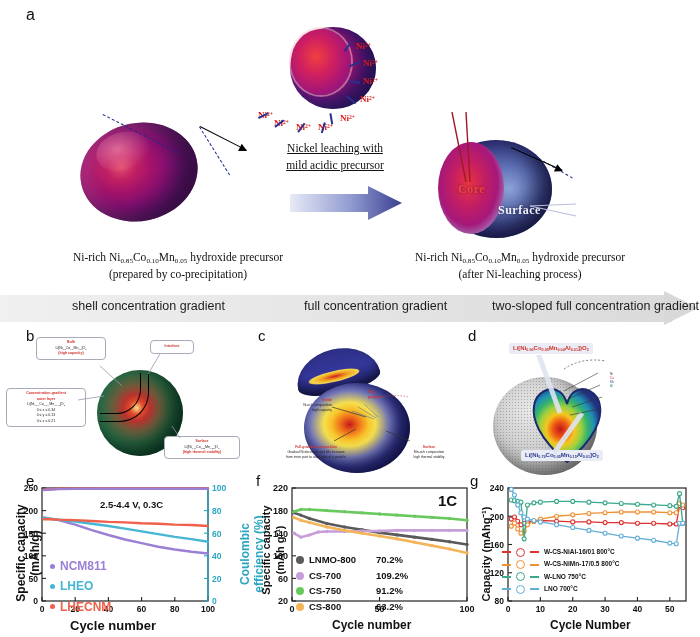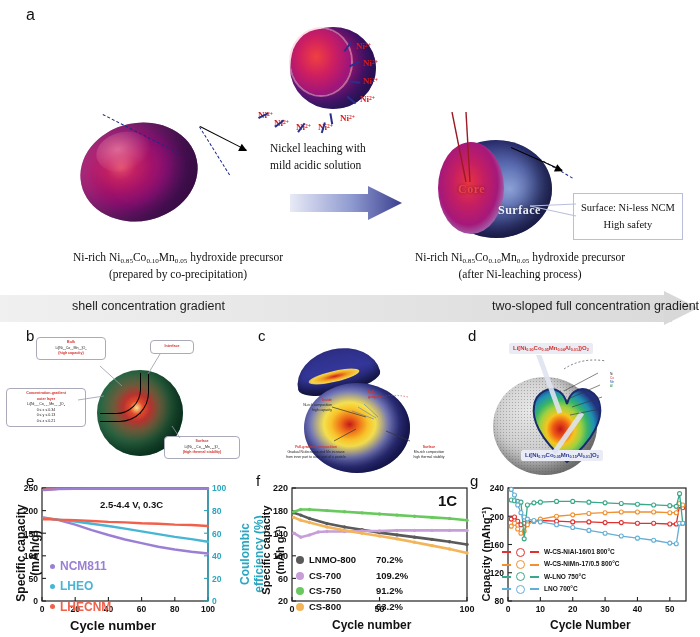--- a/index.html
+++ b/index.html
@@ -155,23 +155,23 @@
         <div class="ion" style="left: 318px; top: 122px;">Ni<sup>2+</sup></div>
         <div class="ion-arrow" style="left: 318px; top: 127px; transform: rotate(106.699deg);"></div>
         <div class="ion" style="left: 296px; top: 122px;">Ni<sup>2+</sup></div>
         <div class="ion-arrow" style="left: 296px; top: 127px; transform: rotate(126.501deg);"></div>
         <div class="ion" style="left: 274px; top: 118px;">Ni<sup>2+</sup></div>
         <div class="ion-arrow" style="left: 274px; top: 123px; transform: rotate(142.058deg);"></div>
         <div class="ion" style="left: 258px; top: 110px;">Ni<sup>2+</sup></div>
         <div class="ion-arrow" style="left: 258px; top: 115px; transform: rotate(153.13deg);"></div>
       </div>
 
-    <div class="serif" style="position:absolute;left:270px;top:140px;width:130px;text-align:left;font-size:11.5px;line-height:1.5;color:#111;">
+    <div class="serif" style="position:absolute;left:270px;top:140px;width:130px;text-align:center;font-size:11.5px;line-height:1.5;color:#111;text-decoration:underline;">
       <div>Nickel leaching with</div>
-      <div>mild acidic solution</div>
+      <div>mild acidic precursor</div>
     </div>
 
     <svg id="big-arrow" viewBox="0 0 112 34">
       <defs>
         <linearGradient id="ga" x1="0" y1="0" x2="1" y2="0">
           <stop offset="0%" stop-color="#e8eaf6"></stop>
             <stop offset="55%" stop-color="#8f9ad0"></stop>
             <stop offset="100%" stop-color="#3b3f8f"></stop>
         </linearGradient>
       </defs>
@@ -184,43 +184,40 @@
     <div class="cs-txt" id="core-txt">Core</div>
     <div class="cs-txt" id="surface-txt">Surface</div>
     <div id="coreshell-dash"></div>
     <div class="blackarrow" style="left:511px;top:147px;width:56px;transform:rotate(24deg);transform-origin:left center;"></div>
 
     <svg style="position:absolute;left:430px;top:112px;width:60px;height:80px;">
       <path d="M22,0 L36,70" stroke="#9c1a23" stroke-width="1.4" fill="none"></path>
       <path d="M36,0 L40,70" stroke="#9c1a23" stroke-width="1.4" fill="none"></path>
     </svg>
 
-    <div class="callout" id="callout-surface">
-      <div>Surface: Ni-less NCM</div>
-      <div>High safety</div>
-    </div>
     <svg style="position:absolute;left:530px;top:198px;width:48px;height:24px;">
       <path d="M0,8 L46,18" stroke="#b9bede" stroke-width="1.2" fill="none"></path>
       <path d="M0,8 L46,6" stroke="#b9bede" stroke-width="1.2" fill="none"></path>
     </svg>
 
     <div class="cap-a" style="left:28px;top:249px;width:300px;">
       <div>Ni-rich Ni<sub>0.85</sub>Co<sub>0.10</sub>Mn<sub>0.05</sub> hydroxide precursor</div>
       <div>(prepared by co-precipitation)</div>
     </div>
     <div class="cap-a" style="left:370px;top:249px;width:300px;">
       <div>Ni-rich Ni<sub>0.85</sub>Co<sub>0.10</sub>Mn<sub>0.05</sub> hydroxide precursor</div>
       <div>(after Ni-leaching process)</div>
     </div>
   </div>
 
   <div id="banner">
     <div id="banner-body"></div>
     <div id="banner-head"></div>
     <div class="banner-txt" style="left:72px;">shell concentration gradient</div>
+    <div class="banner-txt" style="left:304px;">full concentration gradient</div>
     <div class="banner-txt" style="left:492px;">two-sloped full concentration gradient</div>
   </div>
 
   <div class="mini">
     <div class="plabel" style="left:26px;top:327px;">b</div>
     <div id="bcore"></div>
     <div id="bcut"></div>
     <div id="bcut2"></div>
 
     <div class="bbox" style="left:36px;top:337px;width:62px;">

